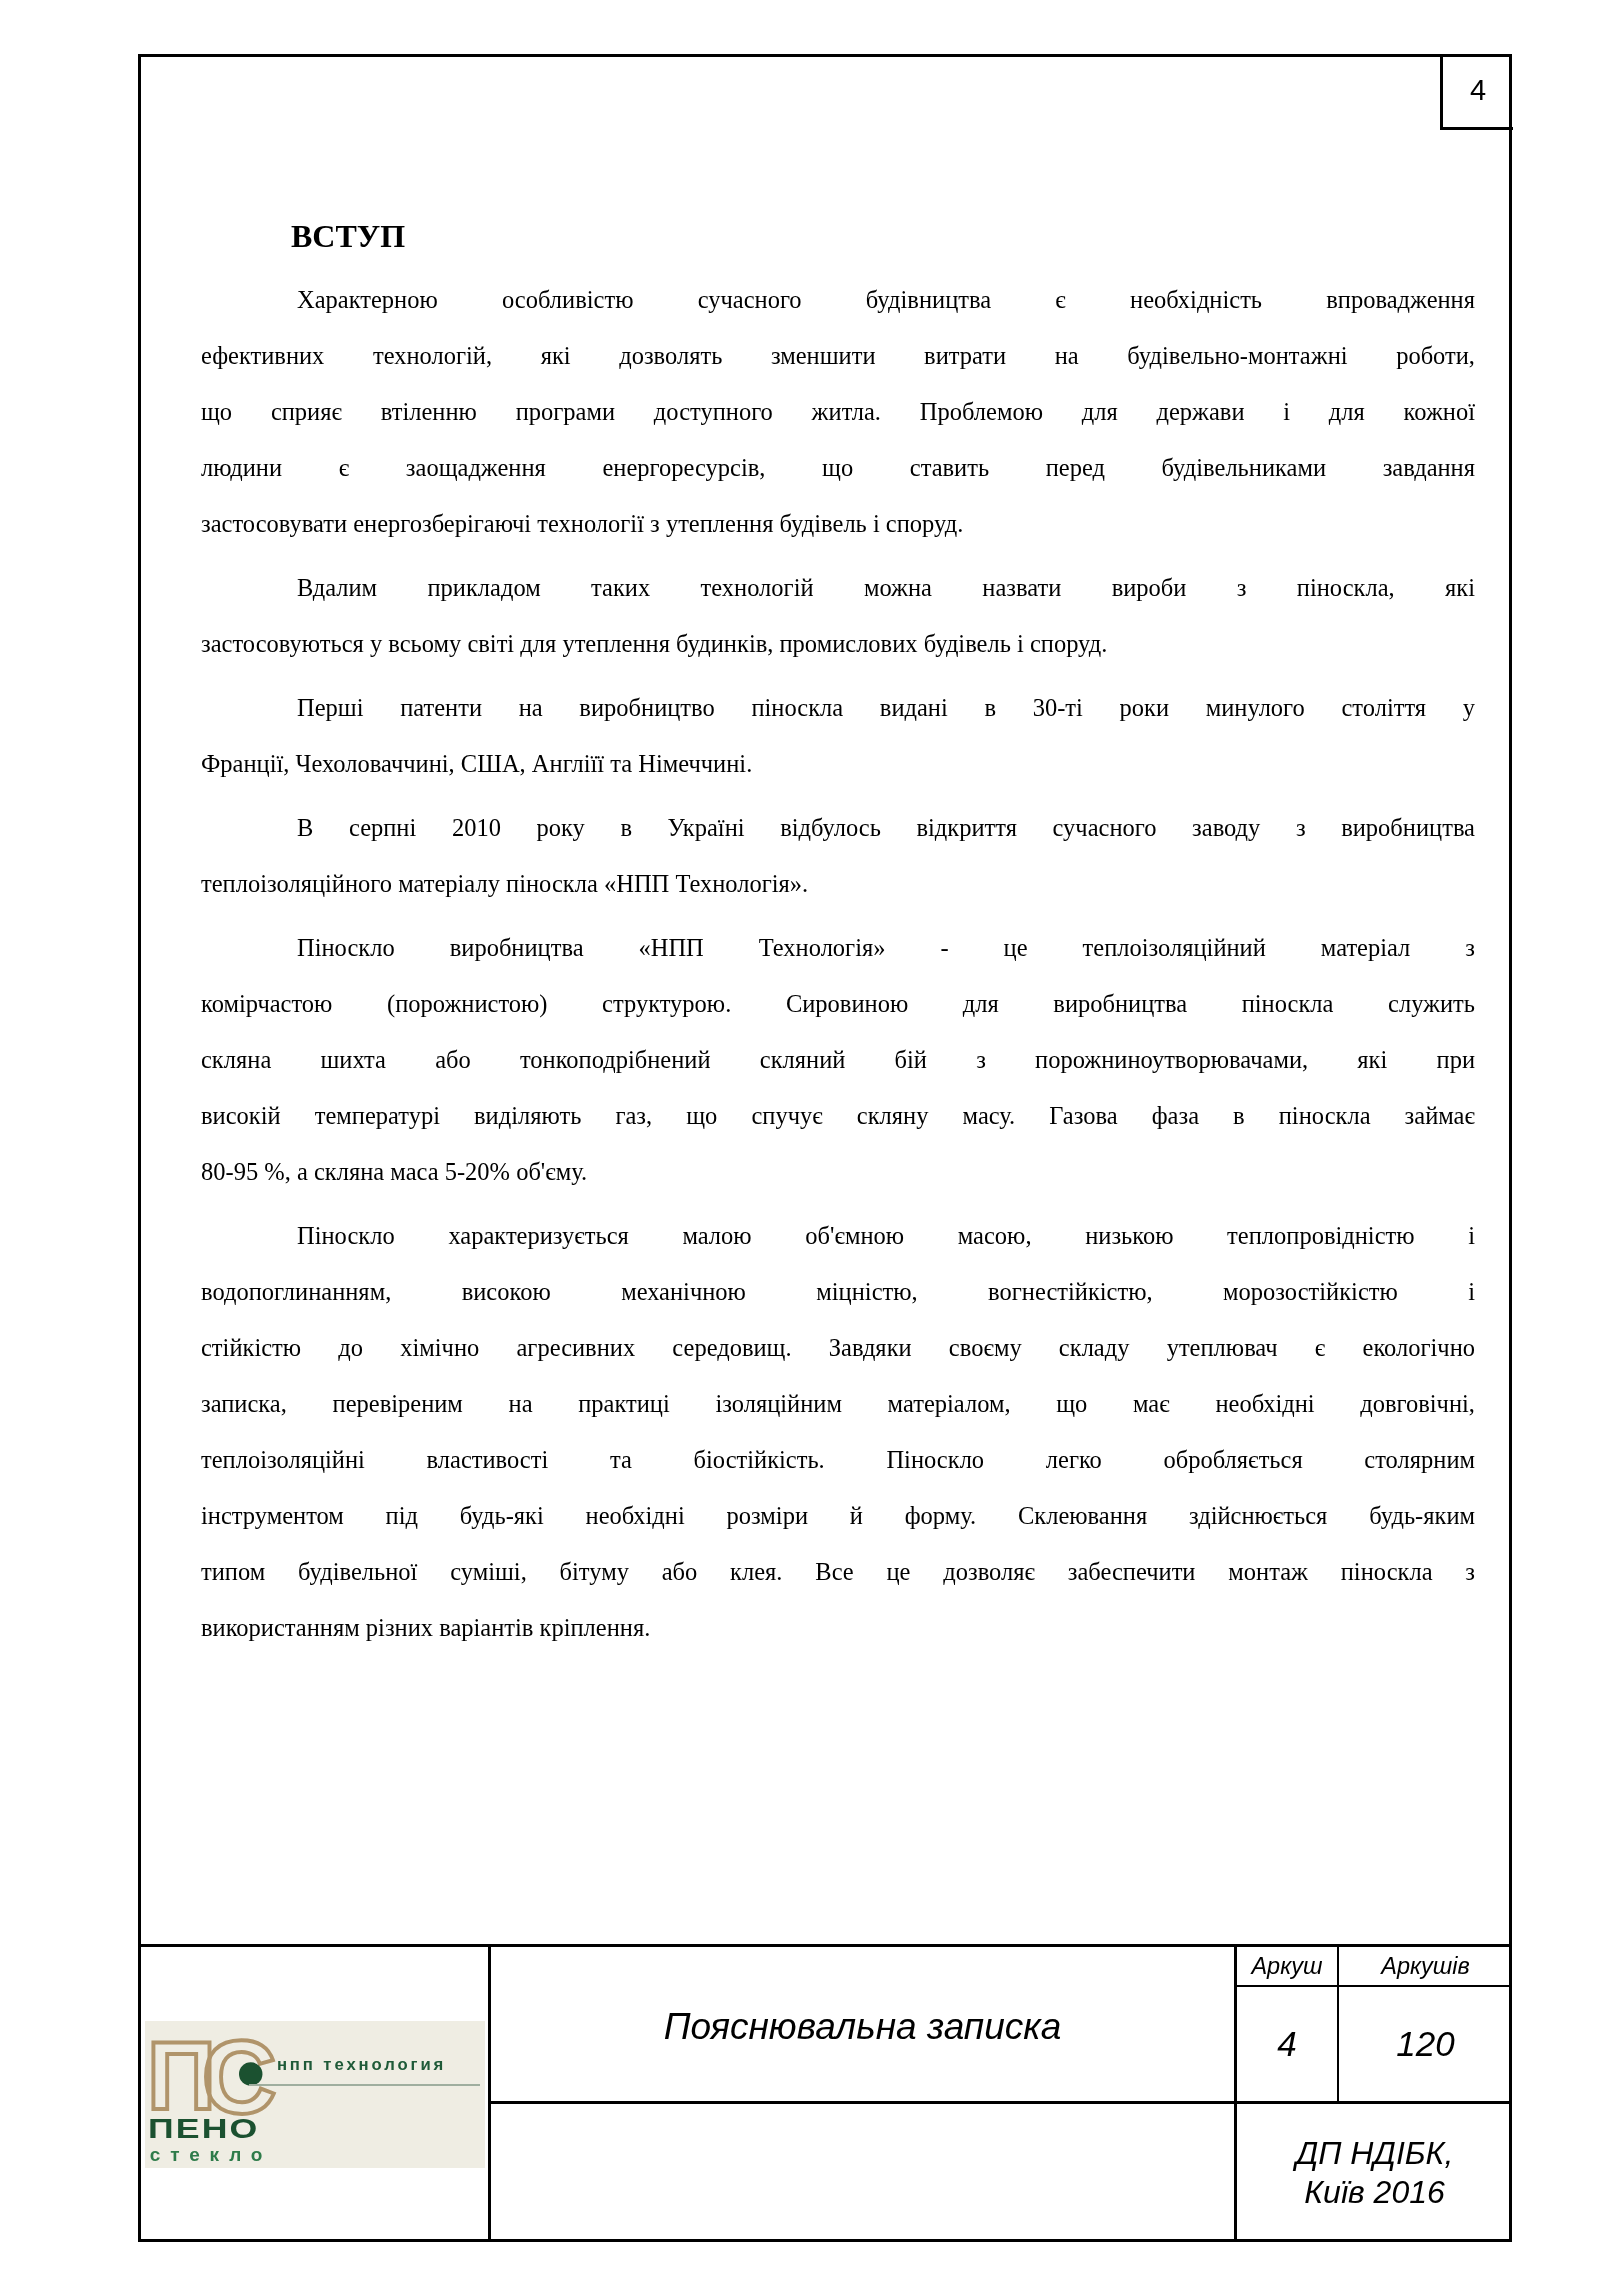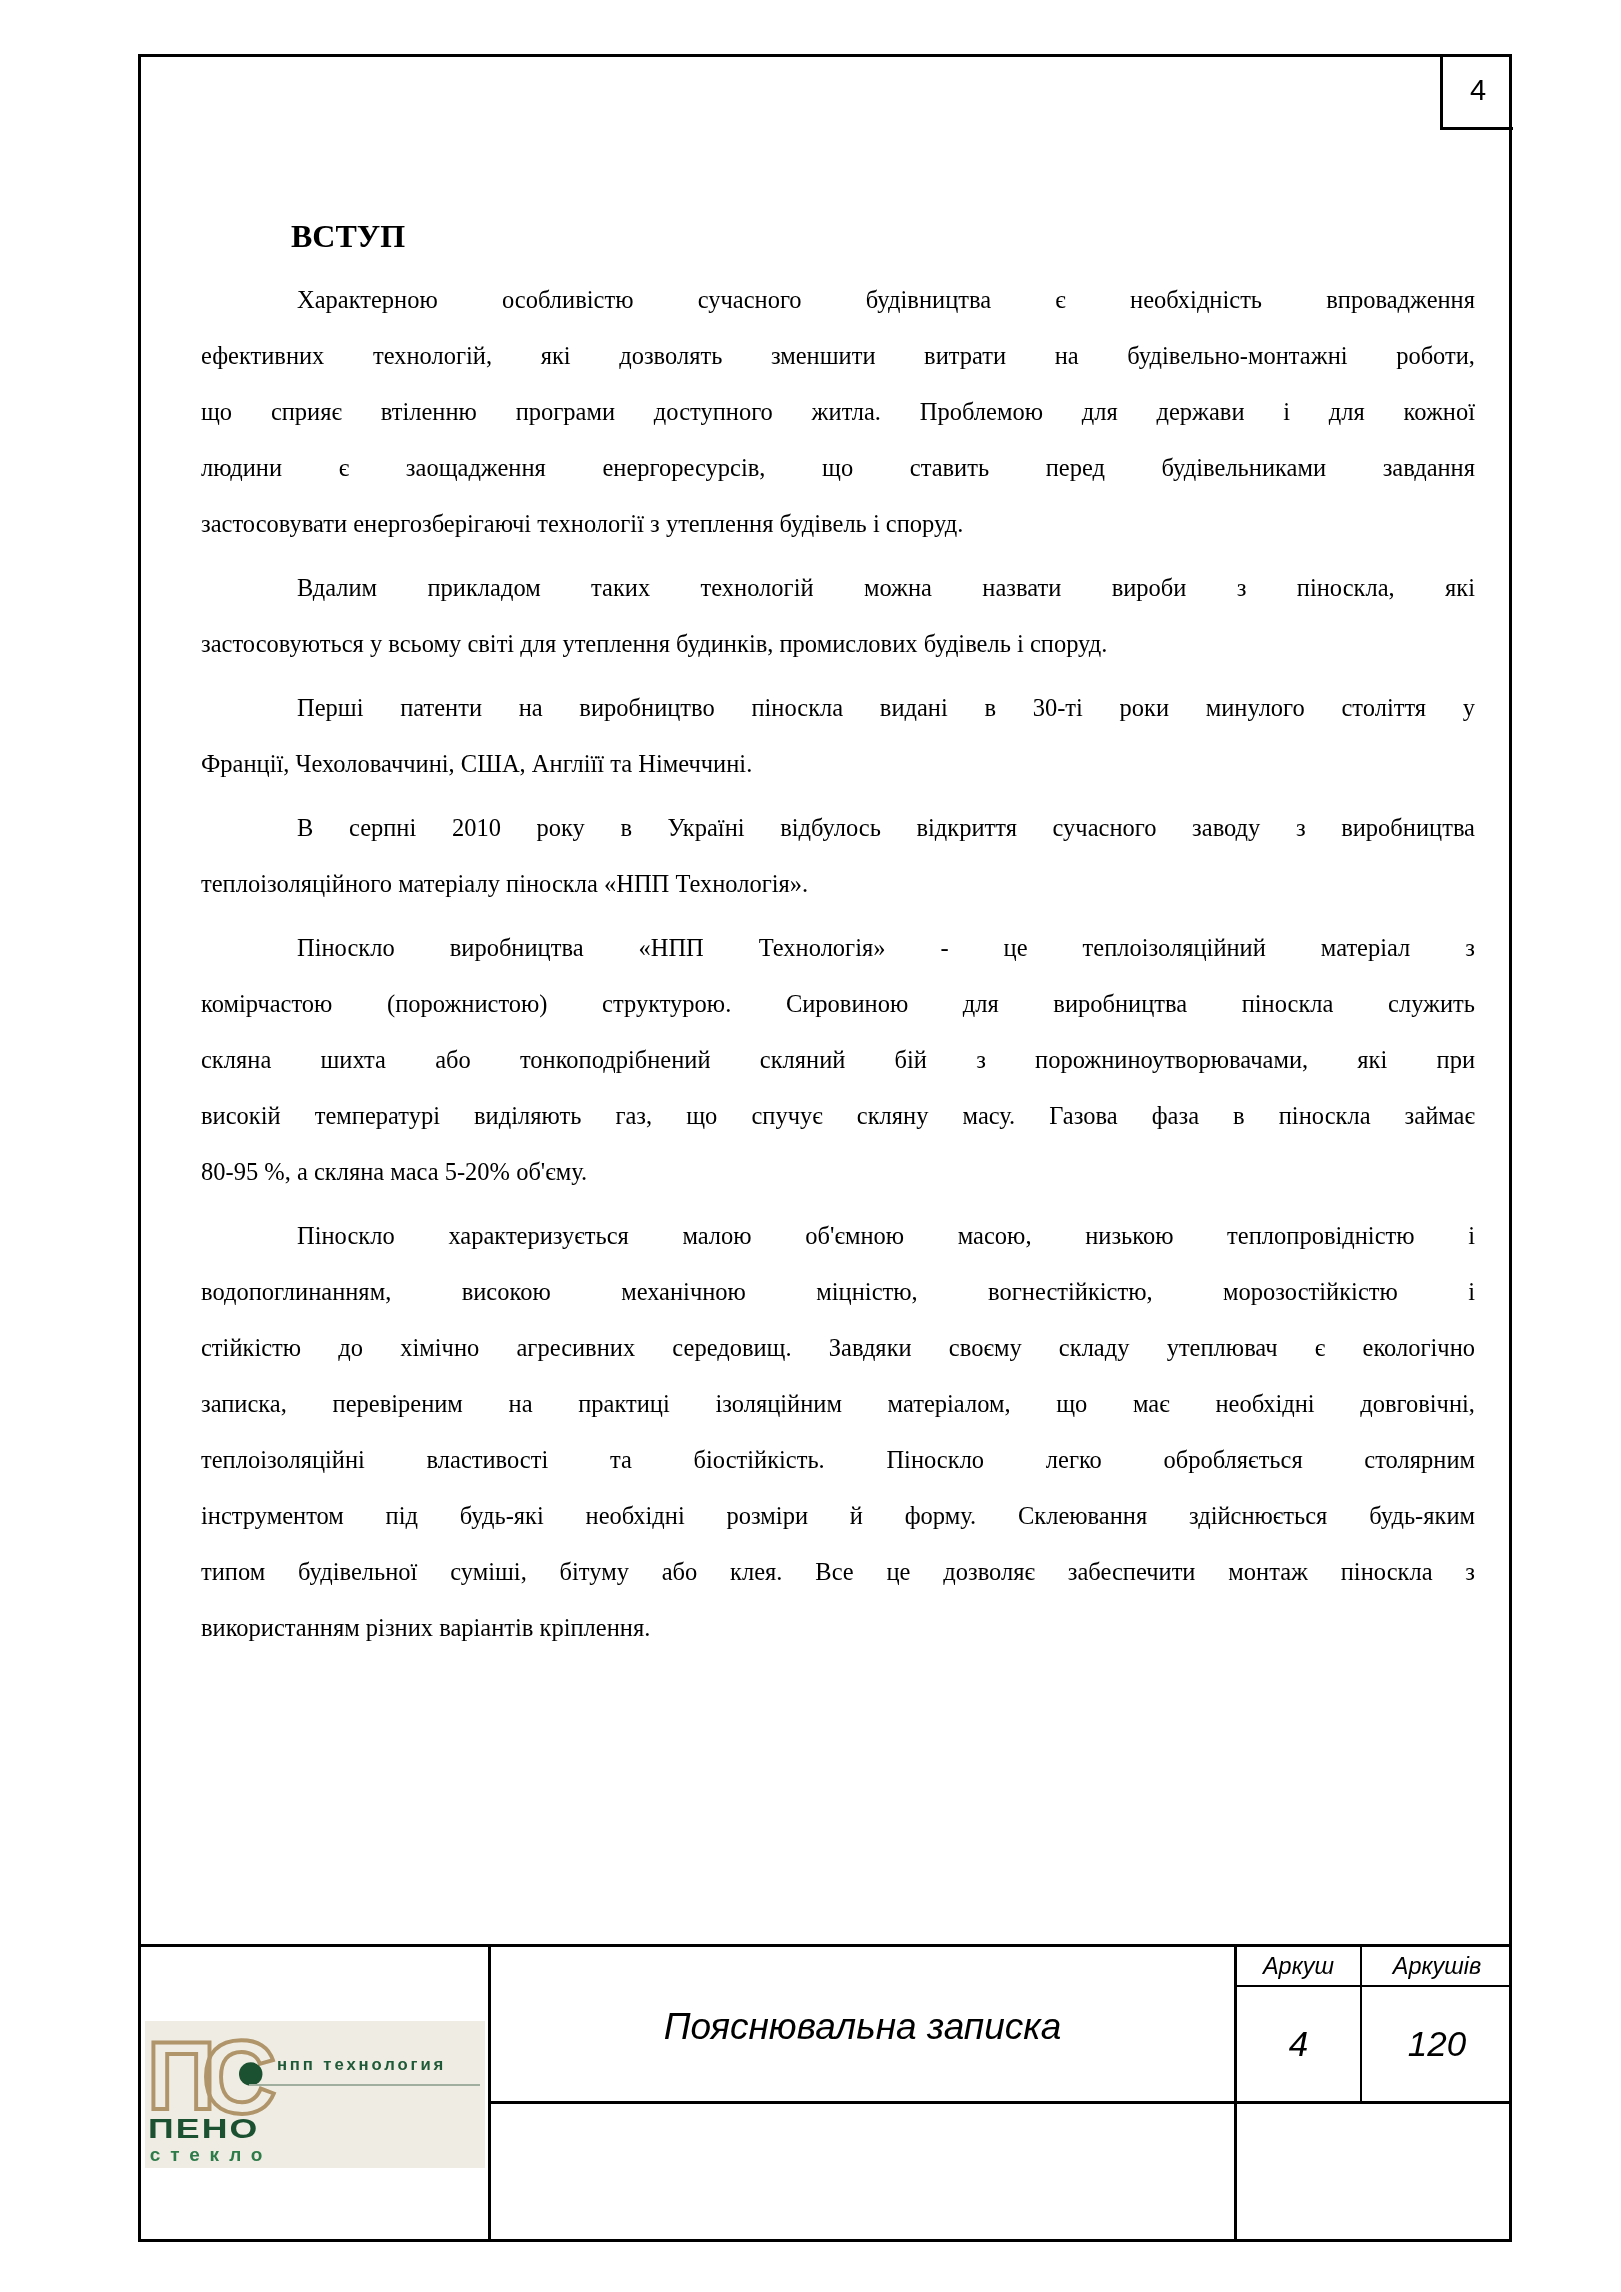--- a/index.html
+++ b/index.html
@@ -54,21 +54,21 @@
     border-left:3.9px solid #000;box-sizing:border-box;
     display:flex;flex-direction:column;
     font-family:"Liberation Sans", sans-serif;font-style:italic;
   }
   .tb-row{display:flex;box-sizing:border-box;}
   .tb-head{height:40px;border-bottom:2.9px solid #000;}
   .tb-vals{height:117px;border-bottom:3.9px solid #000;}
   .tb-cell{
     display:flex;align-items:center;justify-content:center;box-sizing:border-box;
   }
-  .tb-cell.c1{width:125px;border-right:2.9px solid #000;}
+  .tb-cell.c1{width:102px;border-right:2.9px solid #000;}
   .tb-cell.c2{flex:1;}
   .tb-head .tb-cell{font-size:23.5px;}
   .tb-vals .tb-cell{font-size:35px;}
   .tb-org{
     flex:1;display:flex;flex-direction:column;align-items:center;justify-content:center;
     font-size:32px;line-height:39px;text-align:center;
   }
   
   .logo-bg{
     position:absolute;left:6.9px;top:74px;width:340px;height:147px;
@@ -170,16 +170,20 @@
 
   <div class="c-right">
     <div class="tb-row tb-head">
       <div class="tb-cell c1">Аркуш</div>
       <div class="tb-cell c2">Аркушів</div>
     </div>
     <div class="tb-row tb-vals">
       <div class="tb-cell c1">4</div>
       <div class="tb-cell c2">120</div>
     </div>
+    <div class="tb-org">
+      <span>ДП НДІБК,</span>
+      <span>Київ 2016</span>
+    </div>
   </div>
 
 </div>
 
 
 </body></html>

